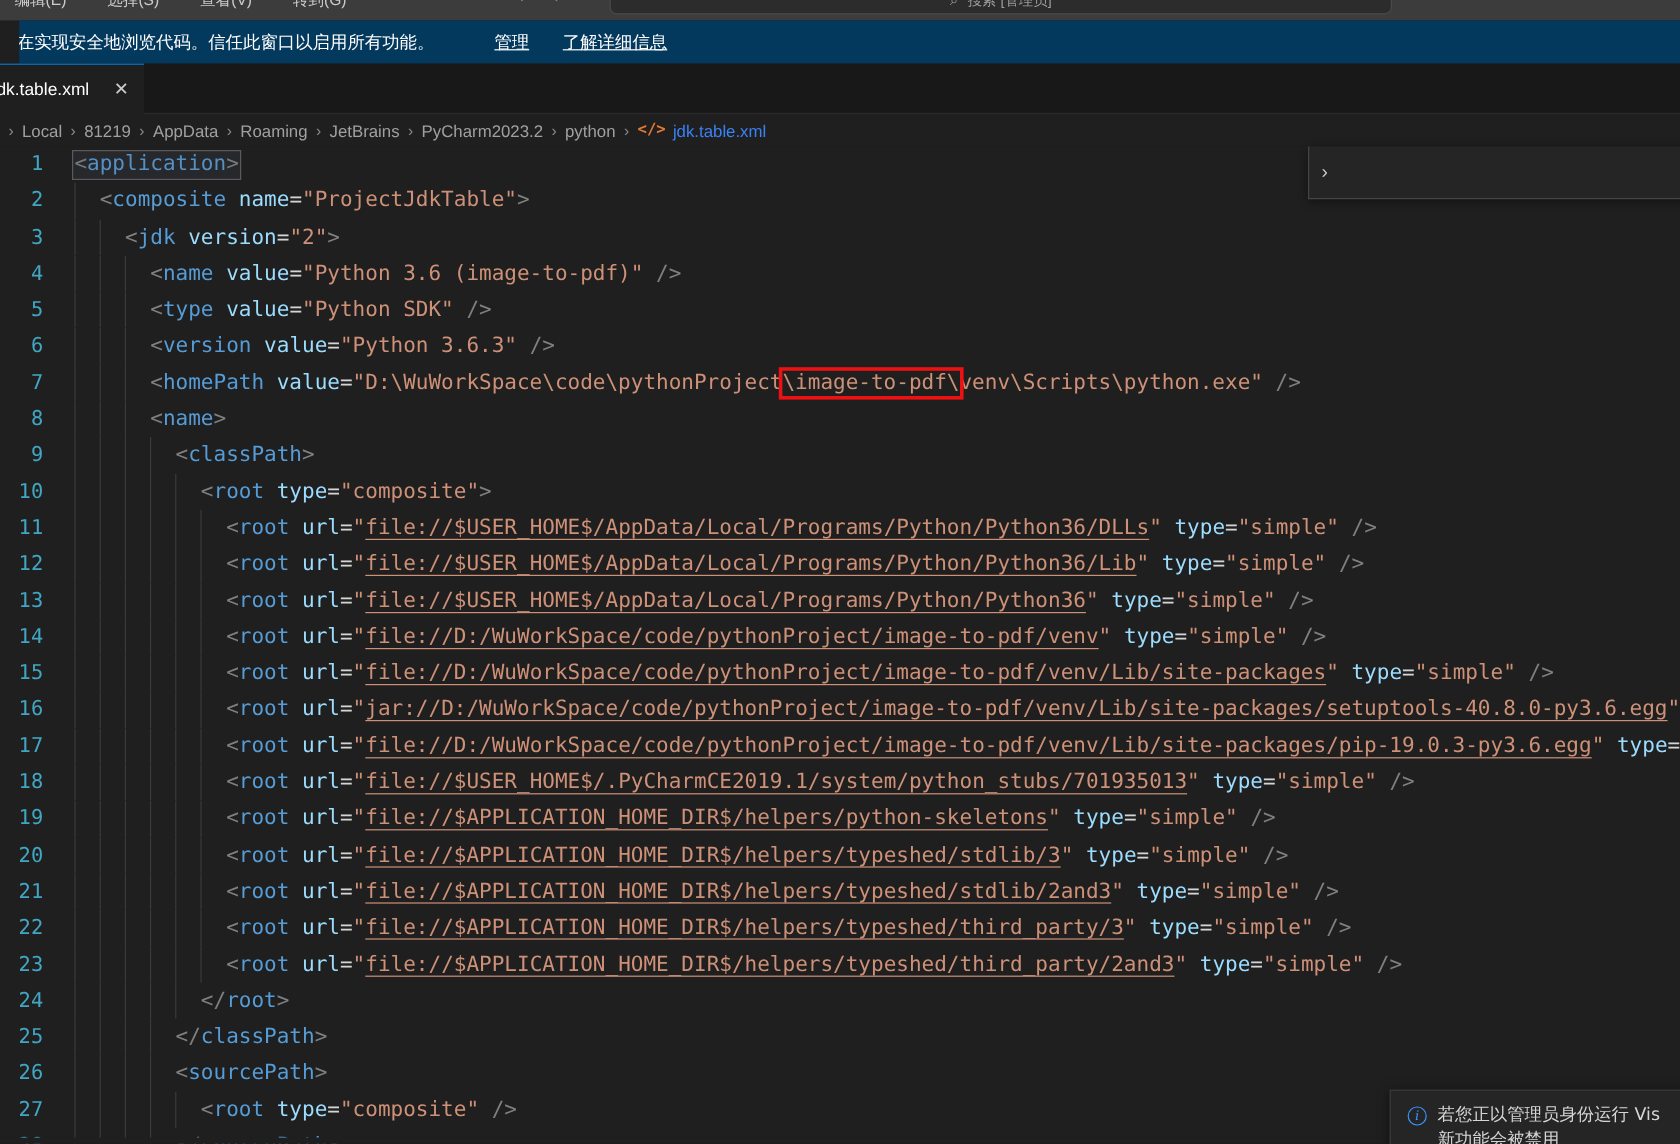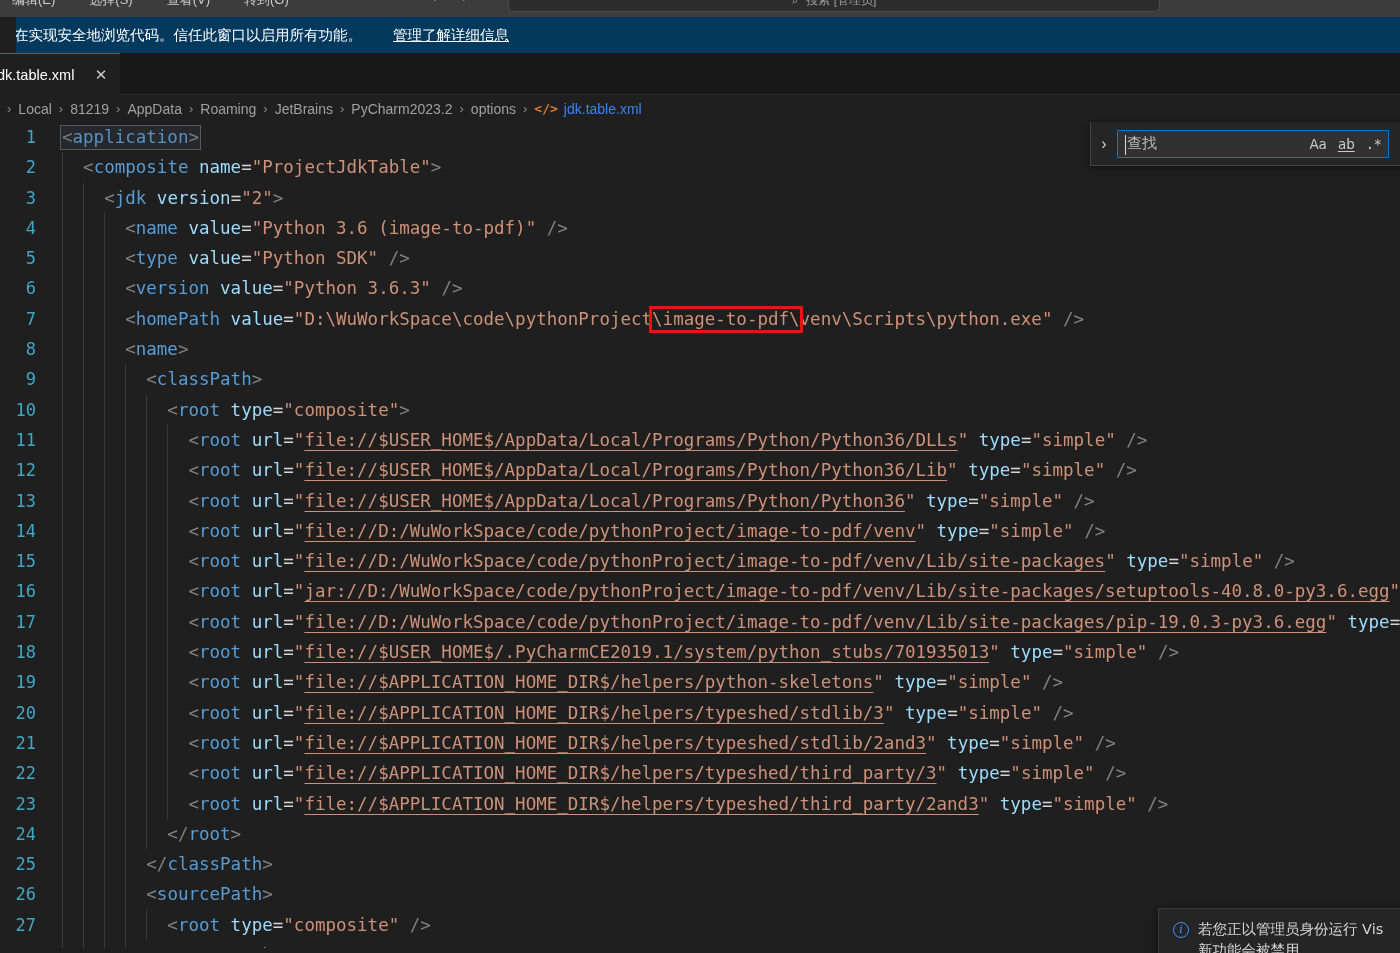--- a/index.html
+++ b/index.html
@@ -38,25 +38,25 @@
     background:#04395e;
     display:flex; align-items:center;
     font-size:14.5px; color:#ffffff;
     overflow:hidden;
   }
   .trust-text {
     margin-left:-2px; white-space:nowrap;
     font-family:"DejaVu Sans", sans-serif;
   }
   .trust-link {
-    color:#ffffff; text-decoration:underline;
+    margin-left:28px; color:#ffffff; text-decoration:underline;
     white-space:nowrap; cursor:pointer;
     font-family:"DejaVu Sans", sans-serif;
   }
-  .trust-link.first { margin-left:31px; }
+  .trust-link.first { margin-left:50px; }
 
   
   .tabbar {
     position:absolute; top:53px; left:0; width:1400px; height:42px;
     background:#181818; border-bottom:1px solid #2b2b2b;
   }
   .tab {
     position:absolute; top:0; left:0; height:42px; width:120px;
     background:#1f1f1f;
     border-top:1px solid #0078d4;
@@ -253,21 +253,21 @@
   <span class="crumb">81219</span>
   <span class="crumb-sep">›</span>
   <span class="crumb">AppData</span>
   <span class="crumb-sep">›</span>
   <span class="crumb">Roaming</span>
   <span class="crumb-sep">›</span>
   <span class="crumb">JetBrains</span>
   <span class="crumb-sep">›</span>
   <span class="crumb">PyCharm2023.2</span>
   <span class="crumb-sep">›</span>
-  <span class="crumb">options</span>
+  <span class="crumb">python</span>
   <span class="crumb-sep">›</span>
   <span class="xml-icon">&lt;/&gt;</span>
   <span class="crumb last">jdk.table.xml</span>
 </div>
 
 <div class="editor">
   <div class="code-rows" id="code-rows">
       <div class="row"><span class="lineno">1</span><span class="codetext"><span class="t-punct">&lt;</span><span class="t-tag">application</span><span class="t-punct">&gt;</span></span><div class="bracket-box" style="left: 60px; width: 141.02px;"></div></div>
       <div class="row"><span class="lineno">2</span><div class="guide" style="left: 62px;"></div><span class="codetext"><span>  </span><span class="t-punct">&lt;</span><span class="t-tag">composite</span><span> </span><span class="t-attr">name</span><span class="t-eq">=</span><span class="t-str">"ProjectJdkTable"</span><span class="t-punct">&gt;</span></span></div>
       <div class="row"><span class="lineno">3</span><div class="guide" style="left: 62px;"></div><div class="guide" style="left: 83.08px;"></div><span class="codetext"><span>    </span><span class="t-punct">&lt;</span><span class="t-tag">jdk</span><span> </span><span class="t-attr">version</span><span class="t-eq">=</span><span class="t-str">"2"</span><span class="t-punct">&gt;</span></span></div>
@@ -295,29 +295,20 @@
       <div class="row"><span class="lineno">25</span><div class="guide" style="left: 62px;"></div><div class="guide" style="left: 83.08px;"></div><div class="guide" style="left: 104.16px;"></div><div class="guide" style="left: 125.24px;"></div><span class="codetext"><span>        </span><span class="t-punct">&lt;/</span><span class="t-tag">classPath</span><span class="t-punct">&gt;</span></span></div>
       <div class="row"><span class="lineno">26</span><div class="guide" style="left: 62px;"></div><div class="guide" style="left: 83.08px;"></div><div class="guide" style="left: 104.16px;"></div><div class="guide" style="left: 125.24px;"></div><span class="codetext"><span>        </span><span class="t-punct">&lt;</span><span class="t-tag">sourcePath</span><span class="t-punct">&gt;</span></span></div>
       <div class="row"><span class="lineno">27</span><div class="guide" style="left: 62px;"></div><div class="guide" style="left: 83.08px;"></div><div class="guide" style="left: 104.16px;"></div><div class="guide" style="left: 125.24px;"></div><div class="guide" style="left: 146.32px;"></div><span class="codetext"><span>          </span><span class="t-punct">&lt;</span><span class="t-tag">root</span><span> </span><span class="t-attr">type</span><span class="t-eq">=</span><span class="t-str">"composite"</span><span> </span><span class="t-punct">/&gt;</span></span></div>
       <div class="row"><span class="lineno">28</span><div class="guide" style="left: 62px;"></div><div class="guide" style="left: 83.08px;"></div><div class="guide" style="left: 104.16px;"></div><div class="guide" style="left: 125.24px;"></div><span class="codetext"><span>        </span><span class="t-punct">&lt;/</span><span class="t-tag">sourcePath</span><span class="t-punct">&gt;</span></span></div>
     </div>
   <div class="annot-rect" id="annot-rect" style="left: 649.24px; top: 183.8px; width: 153.56px; height: 27.3px; border-color: rgb(238, 17, 17);"></div>
 </div>
 
 <div class="find-widget">
   <div class="find-toggle">›</div>
-  <div class="find-inputwrap">
-    <div class="find-caret"></div>
-    <span class="find-placeholder">查找</span>
-    <div class="find-actions">
-      <span class="fa">Aa</span>
-      <span class="fa whole">ab</span>
-      <span class="fa regex">.*</span>
-    </div>
-  </div>
 </div>
 
 <div class="toast">
   <div class="toast-row">
     <span class="info-icon">i</span>
     <span class="toast-text">若您正以管理员身份运行 Vis</span>
   </div>
   <div class="toast-text2">新功能会被禁用</div>
 </div>
 

